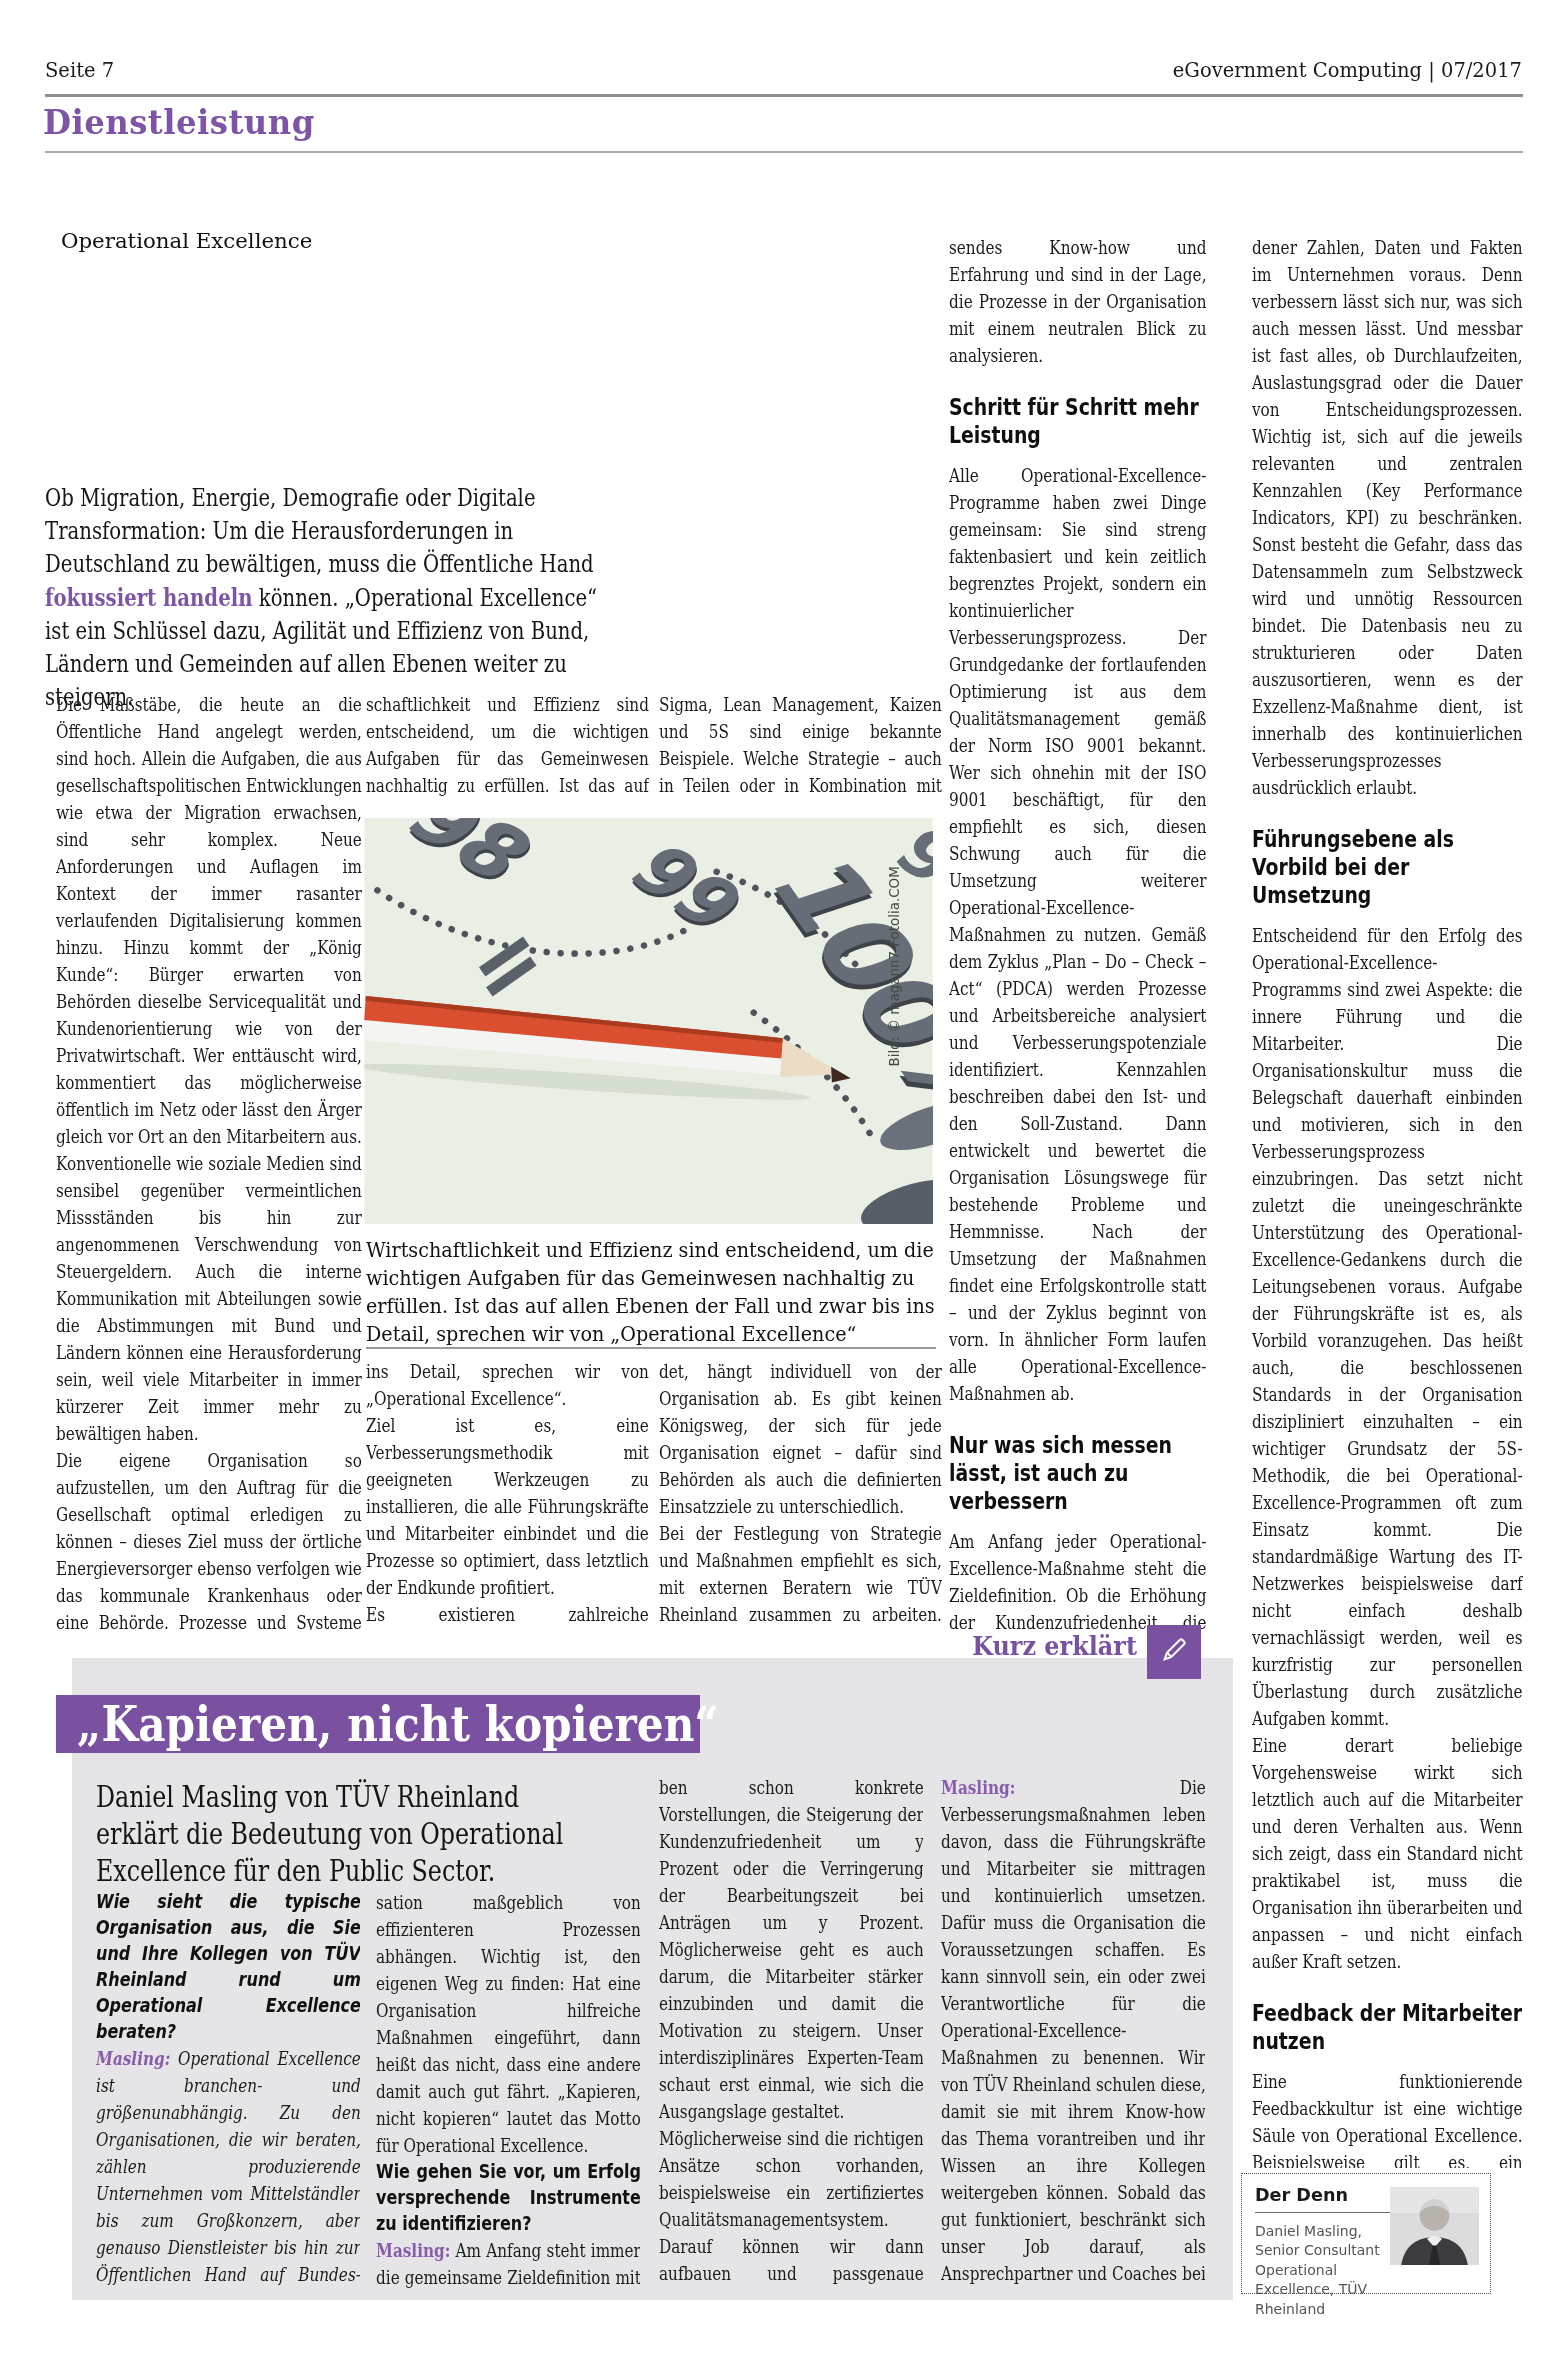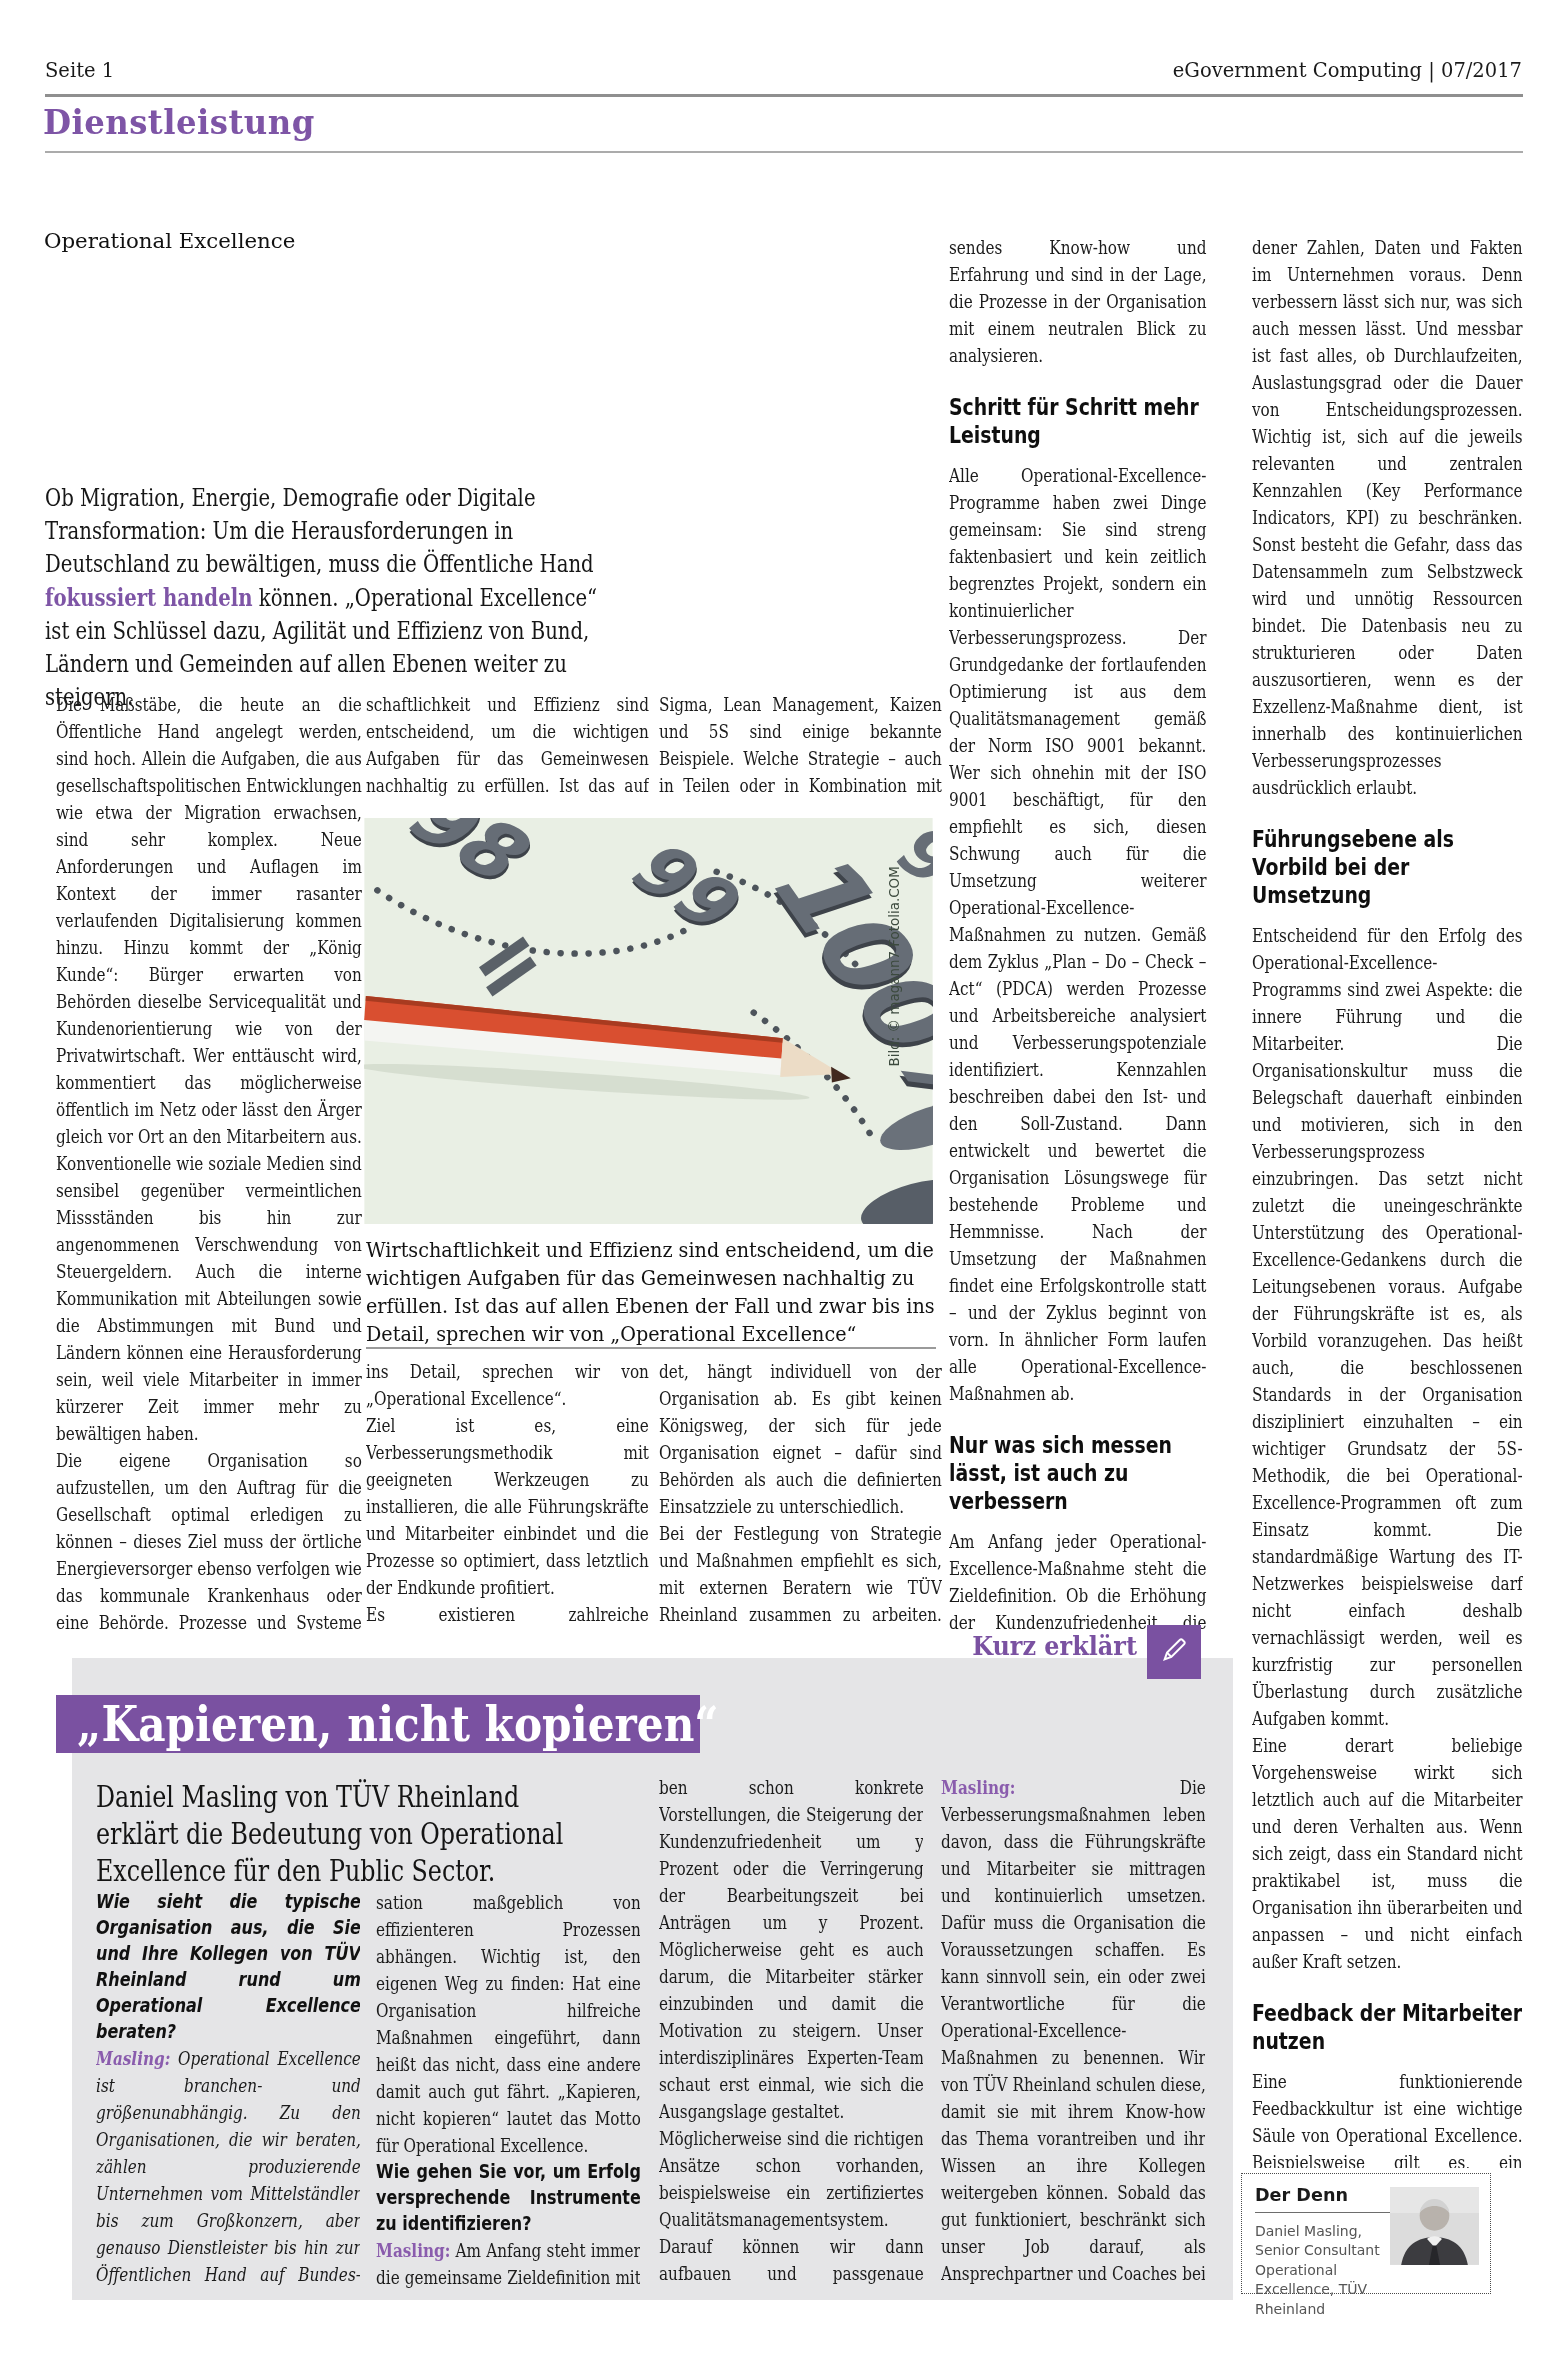--- a/index.html
+++ b/index.html
@@ -72,27 +72,27 @@
   .ab-rule{width:139px;height:1.9px;background:#6d6d6d;margin:6.5px 0 8.3px;}
   .ab-text{font-family:"DejaVu Sans","Liberation Sans",sans-serif;font-size:14px;
            line-height:19.5px;color:#555;width:139px;}
   .ab-photo{position:absolute;right:11px;top:13px;}
 </style>
 </head>
 <body>
 
 <div class="page">
 
-  <div class="abs folio" style="left:45px;top:59px;">Seite 1</div>
+  <div class="abs folio" style="left:45px;top:59px;">Seite 7</div>
   <div class="abs folio" style="right:45px;top:59px;text-align:right;">eGovernment Computing | 07/2017</div>
   <div class="abs rule" style="left:45px;top:94px;width:1478px;height:2.8px;"></div>
   <div class="abs section-title" style="left:43px;top:102px;">Dienstleistung</div>
   <div class="abs rule" style="left:45px;top:151px;width:1478px;height:1.9px;background:#ababab;"></div>
 
-  <div class="abs kicker" style="left:44px;top:228px;">Operational Excellence</div>
+  <div class="abs kicker" style="left:61px;top:228px;">Operational Excellence</div>
   <div class="abs lede" style="left:45px;top:482px;"><span>Ob Migration, Energie, Demografie oder Digitale Transformation: Um die Herausforderungen in Deutschland zu bewältigen, muss die Öffentliche Hand </span><b>fokussiert handeln</b><span> können. „Operational Excellence“ ist ein Schlüssel dazu, Agilität und Effizienz von Bund, Ländern und Gemeinden auf allen Ebenen weiter zu steigern.</span></div>
 
   <div class="colwrap" style="left:56px;top:691px;width:306px;height:939px;">
     <div class="flow" style="width:373px;">
       <p>Die Maßstäbe, die heute an die Öffentliche Hand angelegt werden, sind hoch. Allein die Aufgaben, die aus gesellschaftspolitischen Entwicklungen wie etwa der Migration erwachsen, sind sehr komplex. Neue Anforderungen und Auflagen im Kontext der immer rasanter verlaufenden Digitalisierung kommen hinzu. Hinzu kommt der „König Kunde“: Bürger erwarten von Behörden dieselbe Servicequalität und Kundenorientierung wie von der Privatwirtschaft. Wer enttäuscht wird, kommentiert das möglicherweise öffentlich im Netz oder lässt den Ärger gleich vor Ort an den Mitarbeitern aus. Konventionelle wie soziale Medien sind sensibel gegenüber vermeintlichen Missständen bis hin zur angenommenen Verschwendung von Steuergeldern. Auch die interne Kommunikation mit Abteilungen sowie die Abstimmungen mit Bund und Ländern können eine Herausforderung sein, weil viele Mitarbeiter in immer kürzerer Zeit immer mehr zu bewältigen haben.</p>
       <p>Die eigene Organisation so aufzustellen, um den Auftrag für die Gesellschaft optimal erledigen zu können – dieses Ziel muss der örtliche Energieversorger ebenso verfolgen wie das kommunale Krankenhaus oder eine Behörde. Prozesse und Systeme sind kontinuierlich und dynamisch auf Effizienz und die Anforderung der Kunden – also den Bürger – auszurichten. Wirt-</p>
     </div>
   </div>
 
   <div class="colwrap" style="left:366px;top:691px;width:283px;height:109px;">

